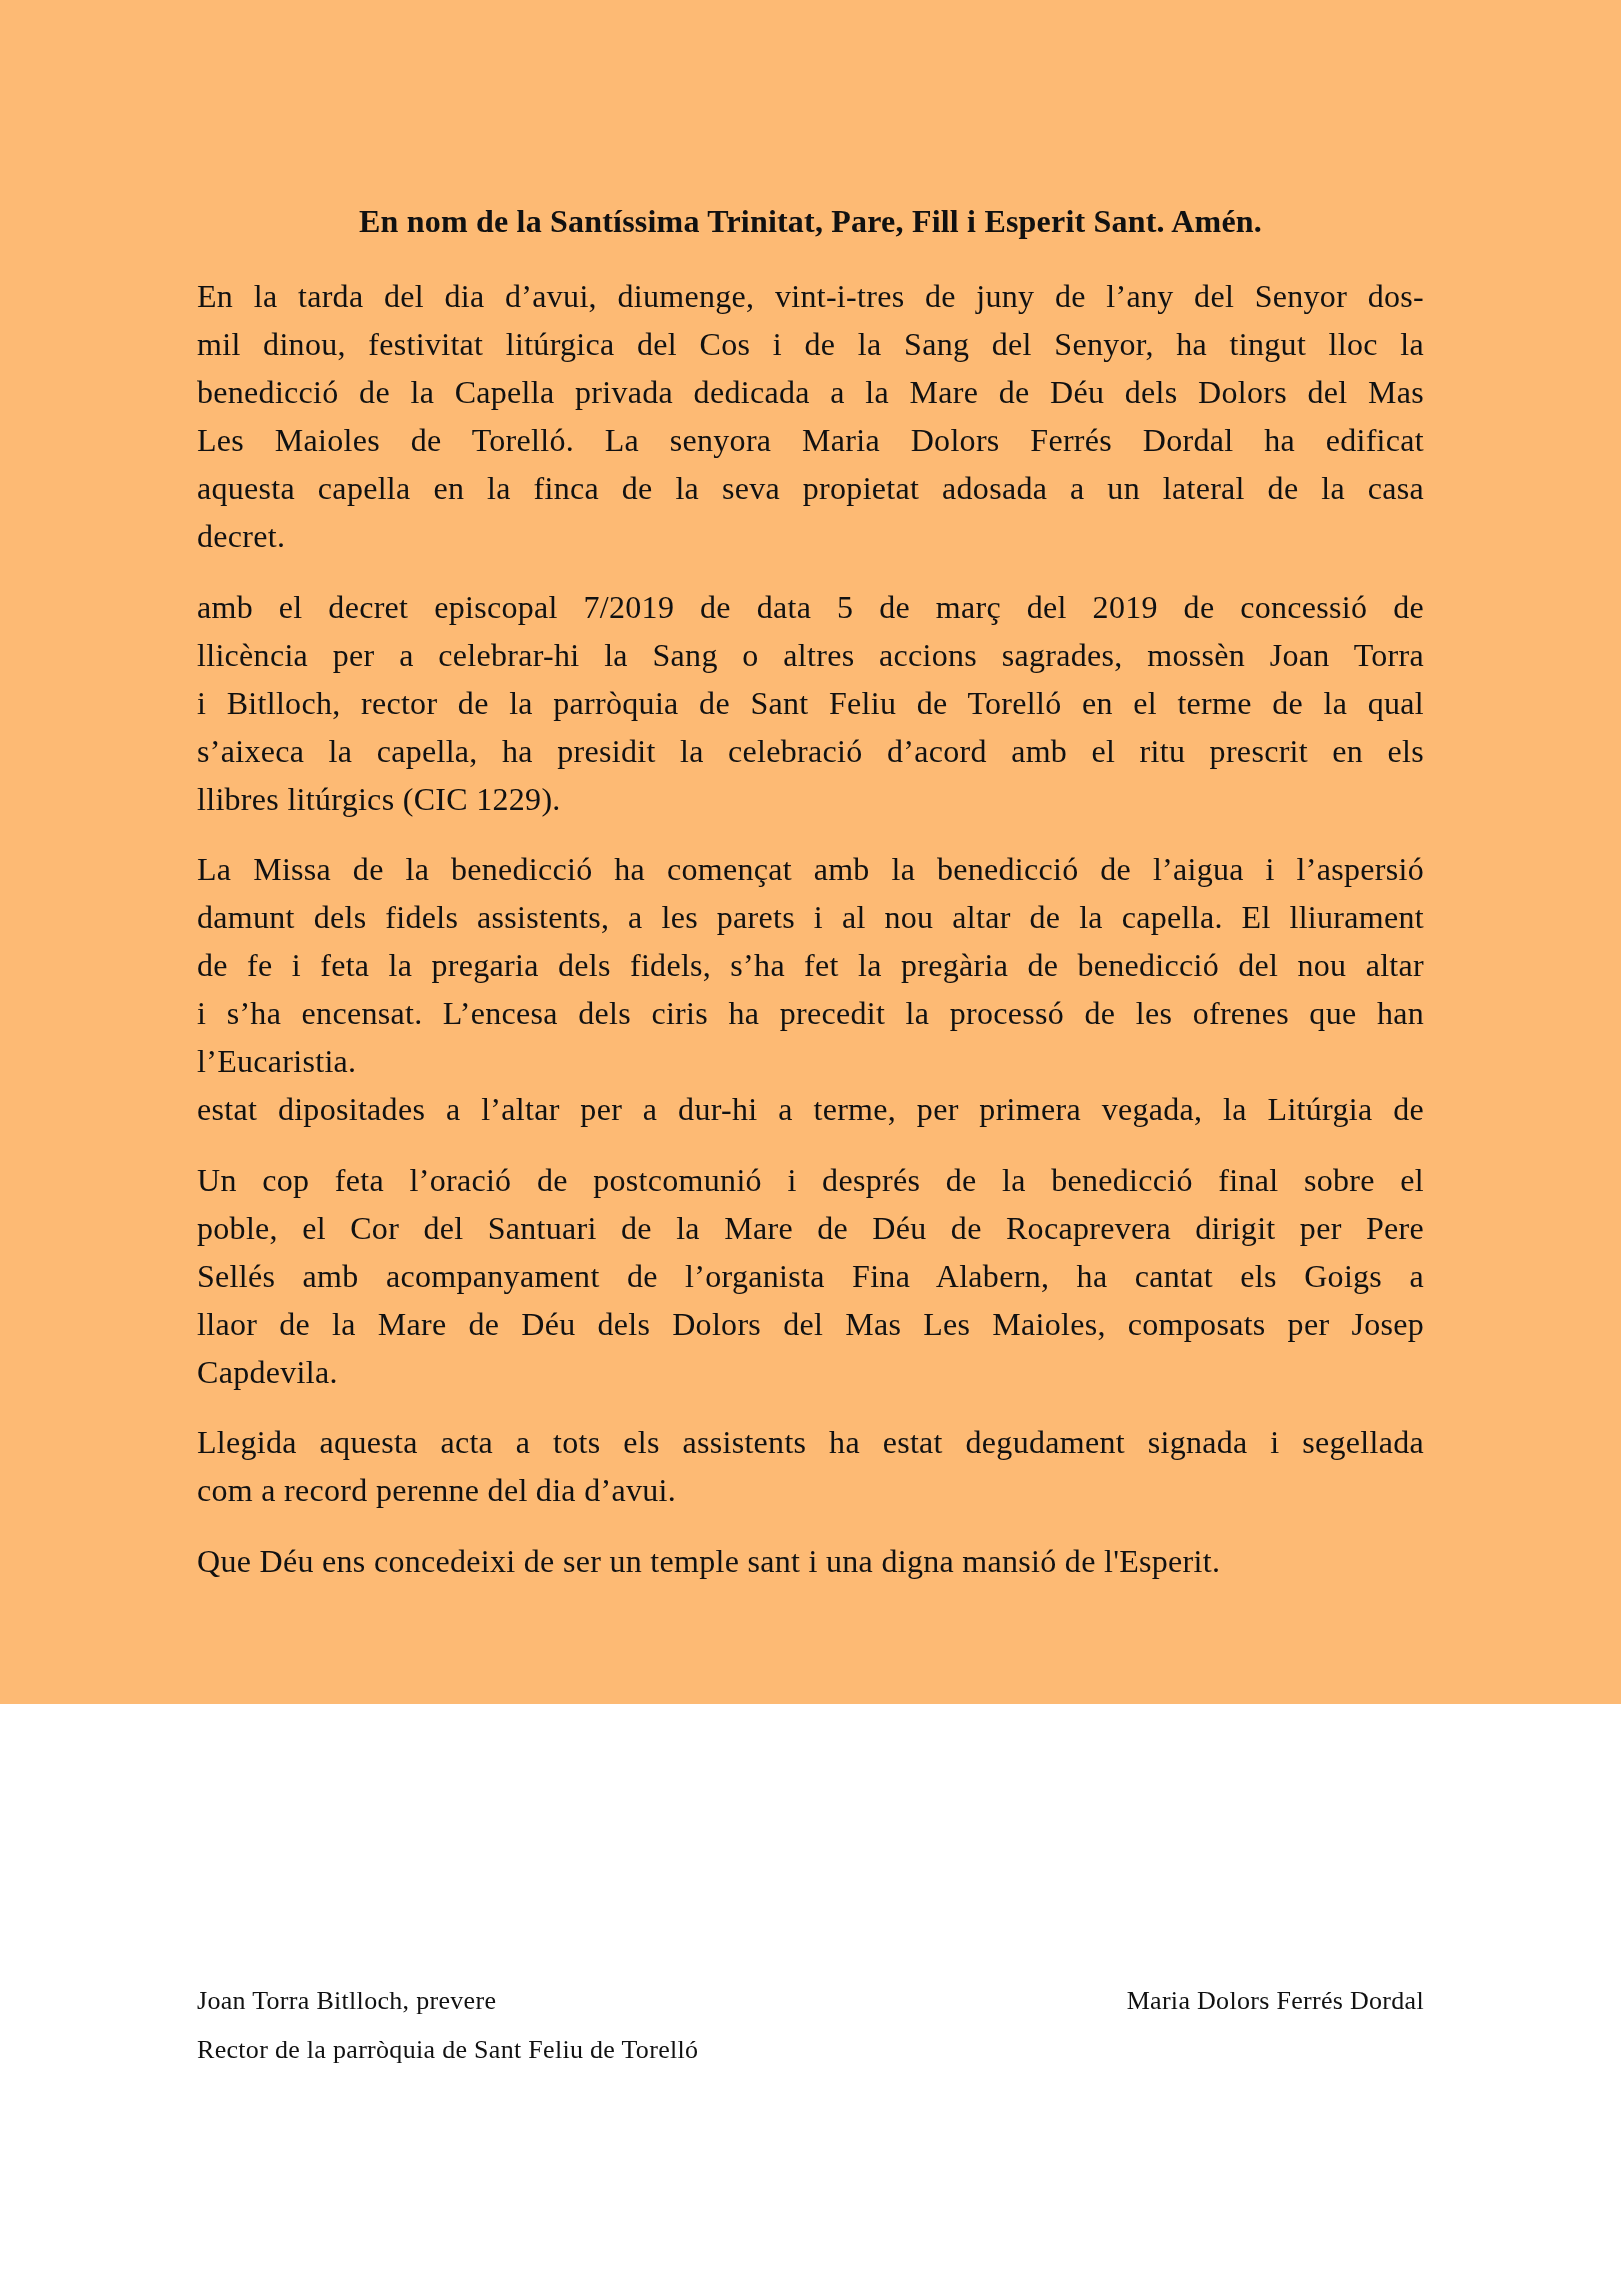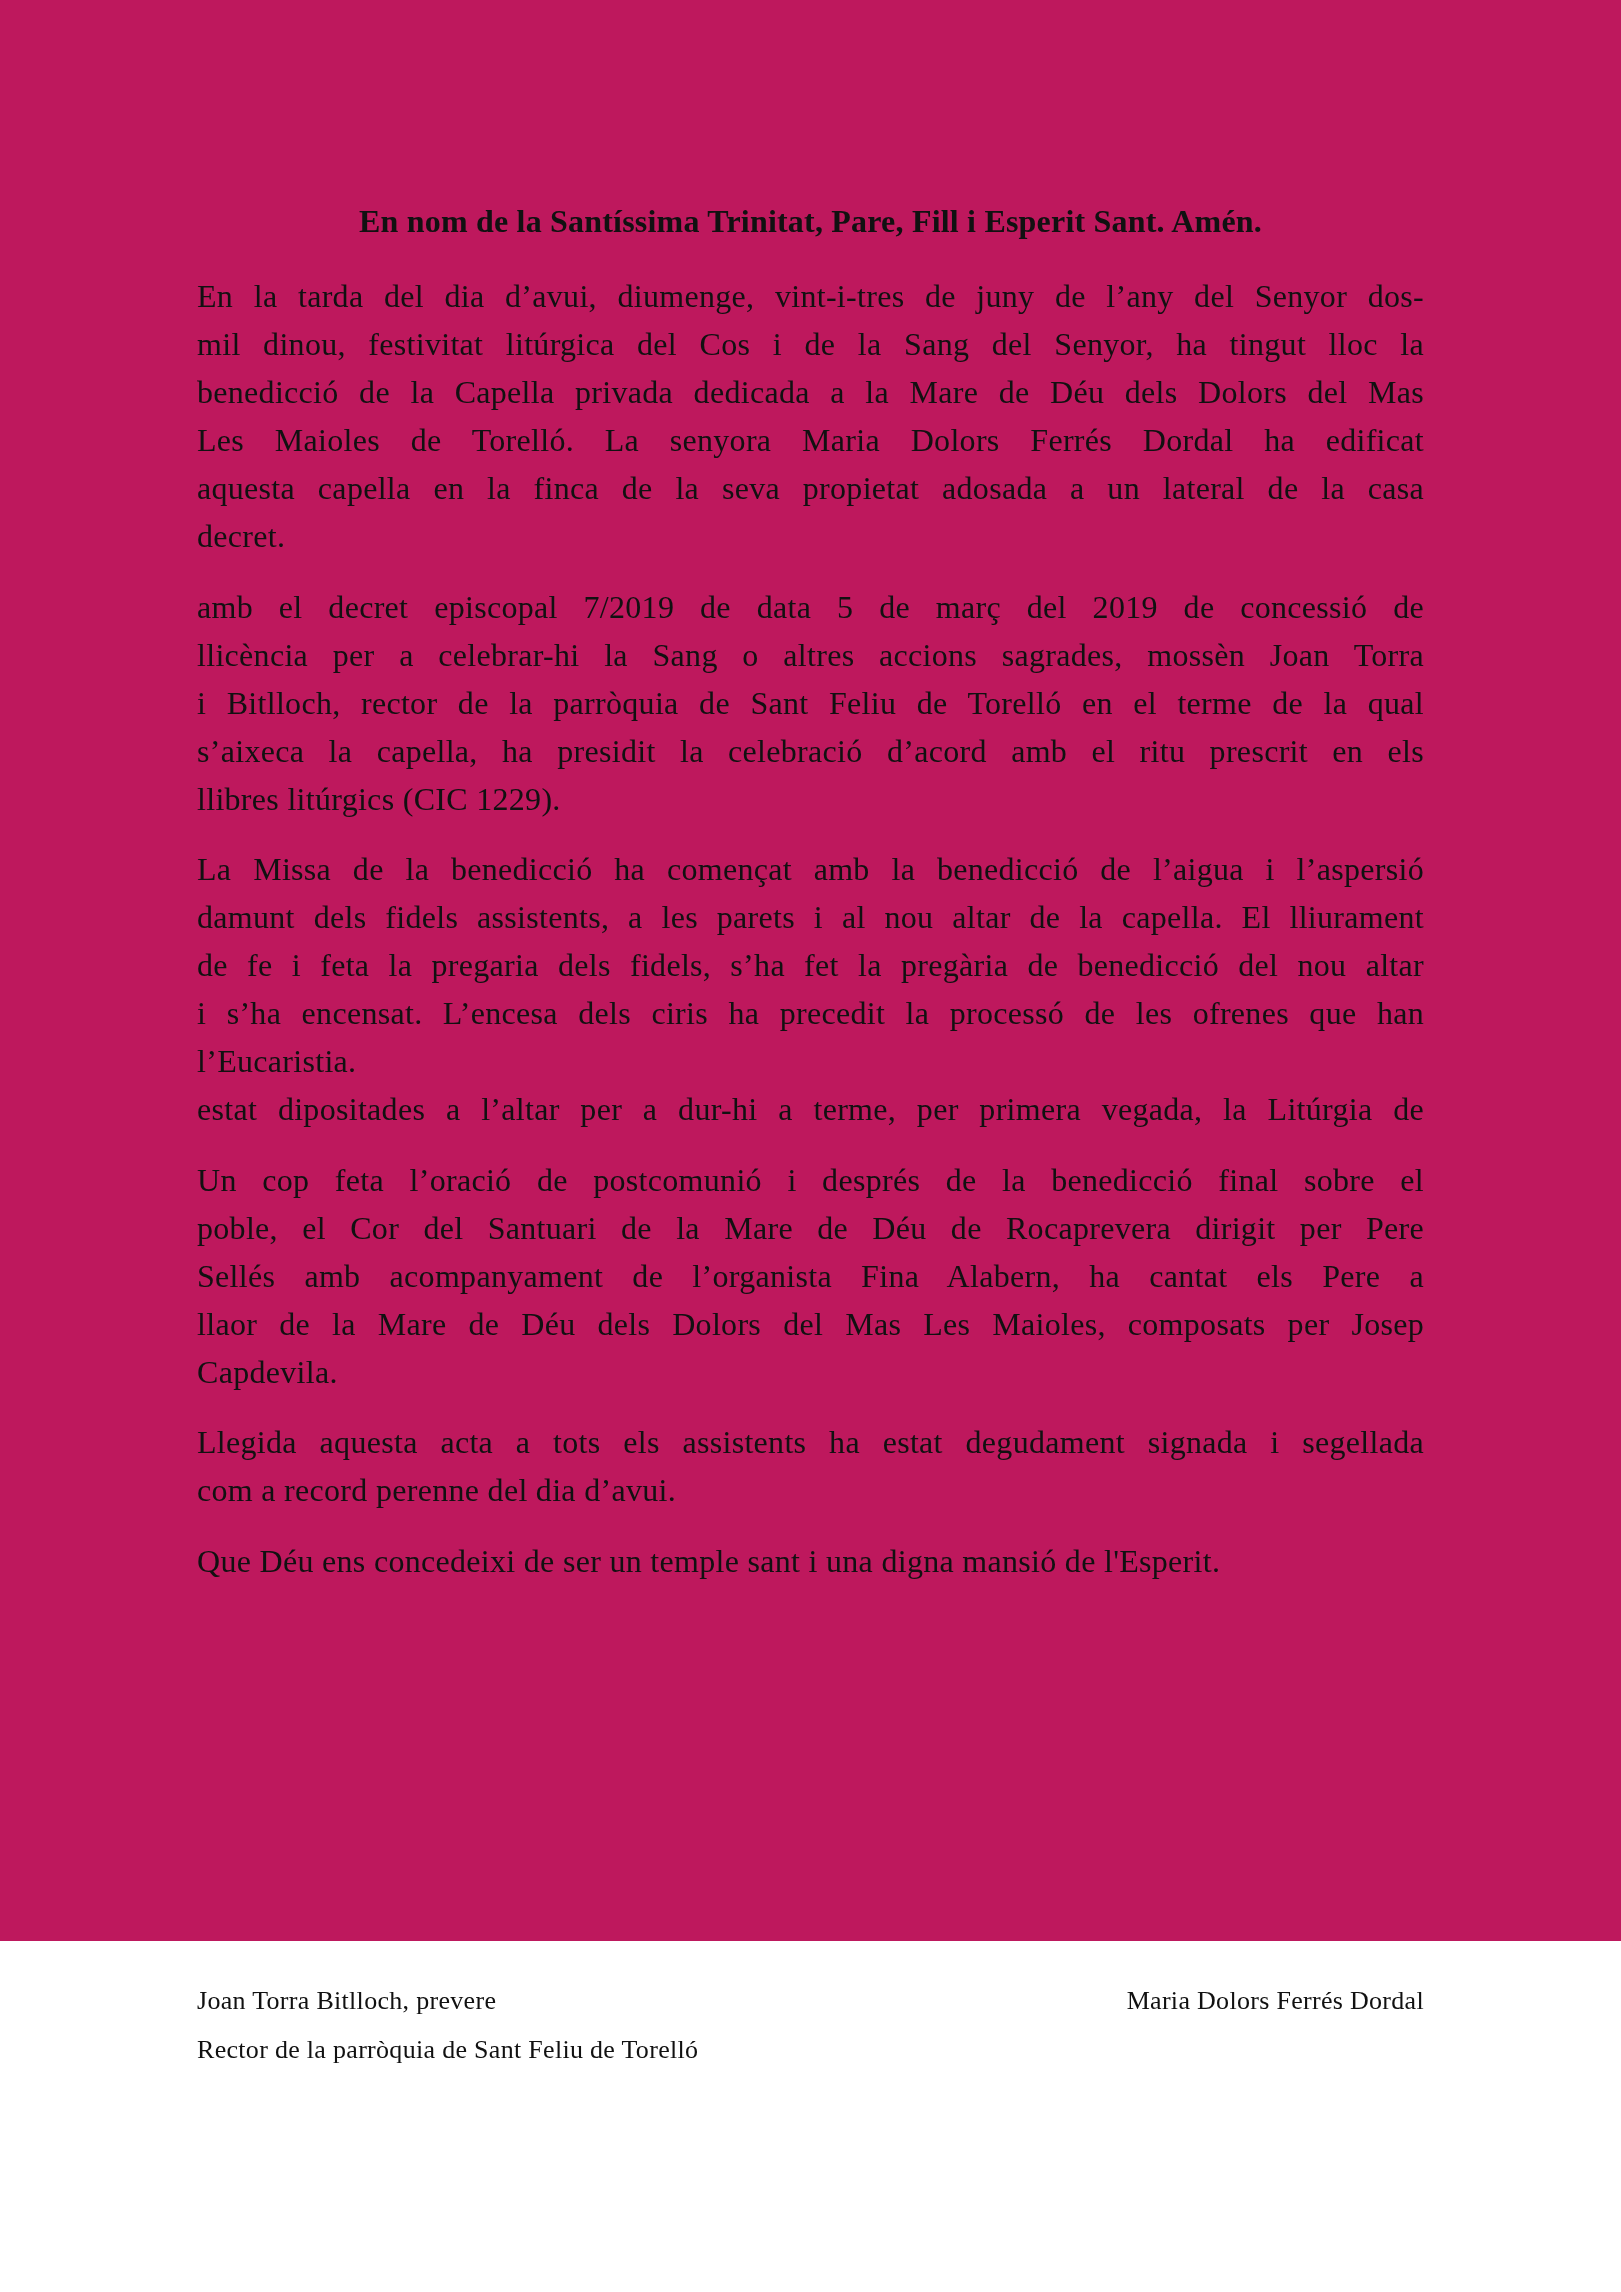--- a/index.html
+++ b/index.html
@@ -13,22 +13,22 @@
     position: relative;
     overflow: hidden;
     color: #111111;
     font-family: "Liberation Serif", "DejaVu Serif", serif;
   }
   .page {
     position: absolute;
     left: 0;
     top: 0;
     width: 1621px;
-    height: 1941px;
-    background: #be185d;
+    height: 1704px;
+    background: #fdba74;
   }
   .title {
     position: absolute;
     left: 197px;
     width: 1227px;
     top: 202px;
     text-align: center;
     font-weight: bold;
     font-size: 32px;
     line-height: 39px;
@@ -97,21 +97,21 @@
       <span class="line">damunt dels fidels assistents, a les parets i al nou altar de la capella. El lliurament</span>
       <span class="line">de fe i feta la pregaria dels fidels, s’ha fet la pregària de benedicció del nou altar</span>
       <span class="line">i s’ha encensat. L’encesa dels ciris ha precedit la processó de les ofrenes que han</span>
       <span class="line last">l’Eucaristia.</span>
       <span class="line">estat dipositades a l’altar per a dur-hi a terme, per primera vegada, la Litúrgia de</span>
     </div>
 
     <div class="para">
       <span class="line">Un cop feta l’oració de postcomunió i després de la benedicció final sobre el</span>
       <span class="line">poble, el Cor del Santuari de la Mare de Déu de Rocaprevera dirigit per Pere</span>
-      <span class="line">Sellés amb acompanyament de l’organista Fina Alabern, ha cantat els Pere a</span>
+      <span class="line">Sellés amb acompanyament de l’organista Fina Alabern, ha cantat els Goigs a</span>
       <span class="line">llaor de la Mare de Déu dels Dolors del Mas Les Maioles, composats per Josep</span>
       <span class="line last">Capdevila.</span>
     </div>
 
     <div class="para">
       <span class="line">Llegida aquesta acta a tots els assistents ha estat degudament signada i segellada</span>
       <span class="line last">com a record perenne del dia d’avui.</span>
     </div>
 
     <div class="para">

